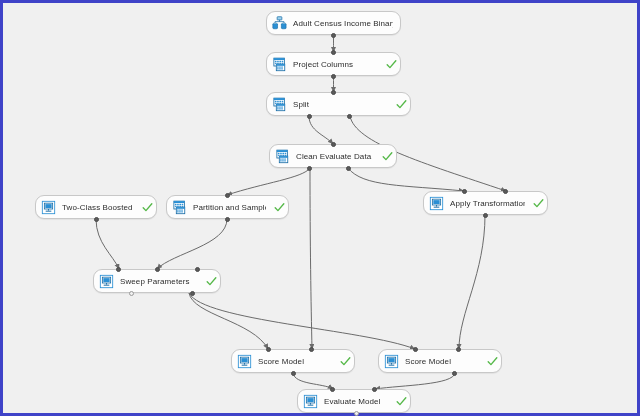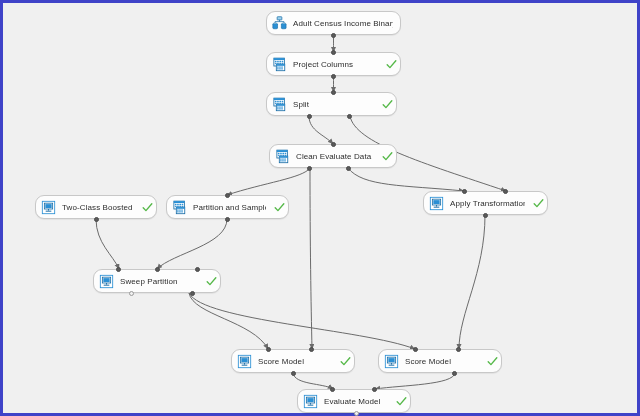--- a/index.html
+++ b/index.html
@@ -158,21 +158,21 @@
           </span>
           <span class="node-label">Project Columns</span>
           <span style="display: flex; flex: 0 0 11px; width: 11px; height: 11px; margin-left: 4px;">
             <svg class="node-check" viewBox="0 0 12 12" xmlns="http://www.w3.org/2000/svg">
               <path d="M 1.3 6.3 L 4.3 9.4 L 10.7 1.9" fill="none" stroke="#55b848" stroke-width="1.5" stroke-linecap="round" stroke-linejoin="round"></path>
             </svg>
           </span>
         </div>
         <div class="port filled" style="left: 328px; top: 46.5px; position: absolute;"></div>
         <div class="port filled" style="left: 328px; top: 70.5px; position: absolute;"></div>
-        <div class="node" style="left: 263px; top: 89px; width: 131px;">
+        <div class="node" style="left: 263px; top: 89px; width: 145px;">
           <span style="display: flex; flex: 0 0 15px; width: 15px; height: 15px; margin-right: 6px;">
             <svg class="node-icon" viewBox="0 0 16 16" xmlns="http://www.w3.org/2000/svg">
               <rect x="2" y="1.2" width="11.2" height="8.4" fill="#ffffff" stroke="#1c6fa8" stroke-width="0.9"></rect>
               <rect x="2" y="1.2" width="11.2" height="2" fill="#2a8fd4"></rect>
               <g fill="#2a8fd4">
                 <rect x="3.1" y="4" width="1.7" height="1.3"></rect>
                 <rect x="5.5" y="4" width="1.7" height="1.3"></rect>
                 <rect x="7.9" y="4" width="1.7" height="1.3"></rect>
                 <rect x="10.3" y="4" width="1.7" height="1.3"></rect>
                 <rect x="3.1" y="6" width="1.7" height="1.3"></rect>
@@ -316,21 +316,21 @@
         <div class="node" style="left: 90px; top: 266px; width: 128px;">
           <span style="display: flex; flex: 0 0 15px; width: 15px; height: 15px; margin-right: 6px;">
             <svg class="node-icon" viewBox="0 0 16 16" xmlns="http://www.w3.org/2000/svg">
               <rect x="1.4" y="1.4" width="13.2" height="13.2" fill="#ffffff" stroke="#2a8fd4" stroke-width="0.9"></rect>
               <rect x="3.6" y="3.4" width="8.8" height="6.2" fill="#ffffff" stroke="#1c6fa8" stroke-width="0.9"></rect>
               <rect x="4.6" y="4.4" width="6.8" height="4.2" fill="#2a8fd4"></rect>
               <path d="M 8 9.6 L 8 11.3" stroke="#1c6fa8" stroke-width="1"></path>
               <path d="M 5 11.9 L 11 11.9" stroke="#1c6fa8" stroke-width="1.1"></path>
             </svg>
           </span>
-          <span class="node-label">Sweep Partition</span>
+          <span class="node-label">Sweep Parameters</span>
           <span style="display: flex; flex: 0 0 11px; width: 11px; height: 11px; margin-left: 4px;">
             <svg class="node-check" viewBox="0 0 12 12" xmlns="http://www.w3.org/2000/svg">
               <path d="M 1.3 6.3 L 4.3 9.4 L 10.7 1.9" fill="none" stroke="#55b848" stroke-width="1.5" stroke-linecap="round" stroke-linejoin="round"></path>
             </svg>
           </span>
         </div>
         <div class="port filled" style="left: 113.1px; top: 263.5px; position: absolute;"></div>
         <div class="port filled" style="left: 151.5px; top: 263.5px; position: absolute;"></div>
         <div class="port filled" style="left: 192.46px; top: 263.5px; position: absolute;"></div>
         <div class="port hollow" style="left: 125.9px; top: 287.5px; position: absolute;"></div>

